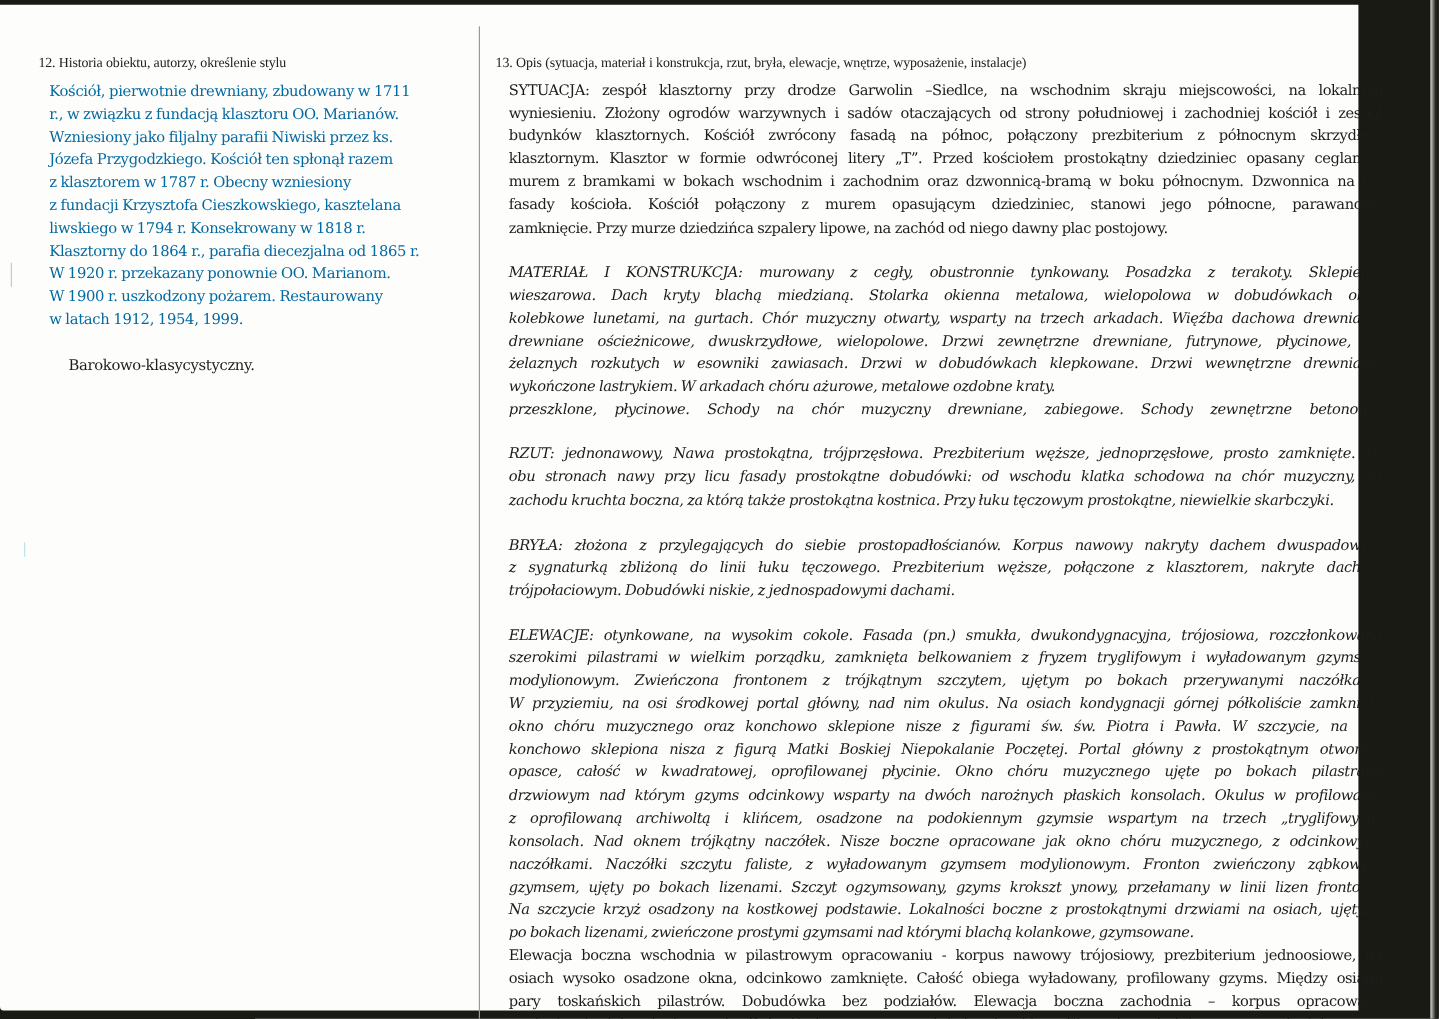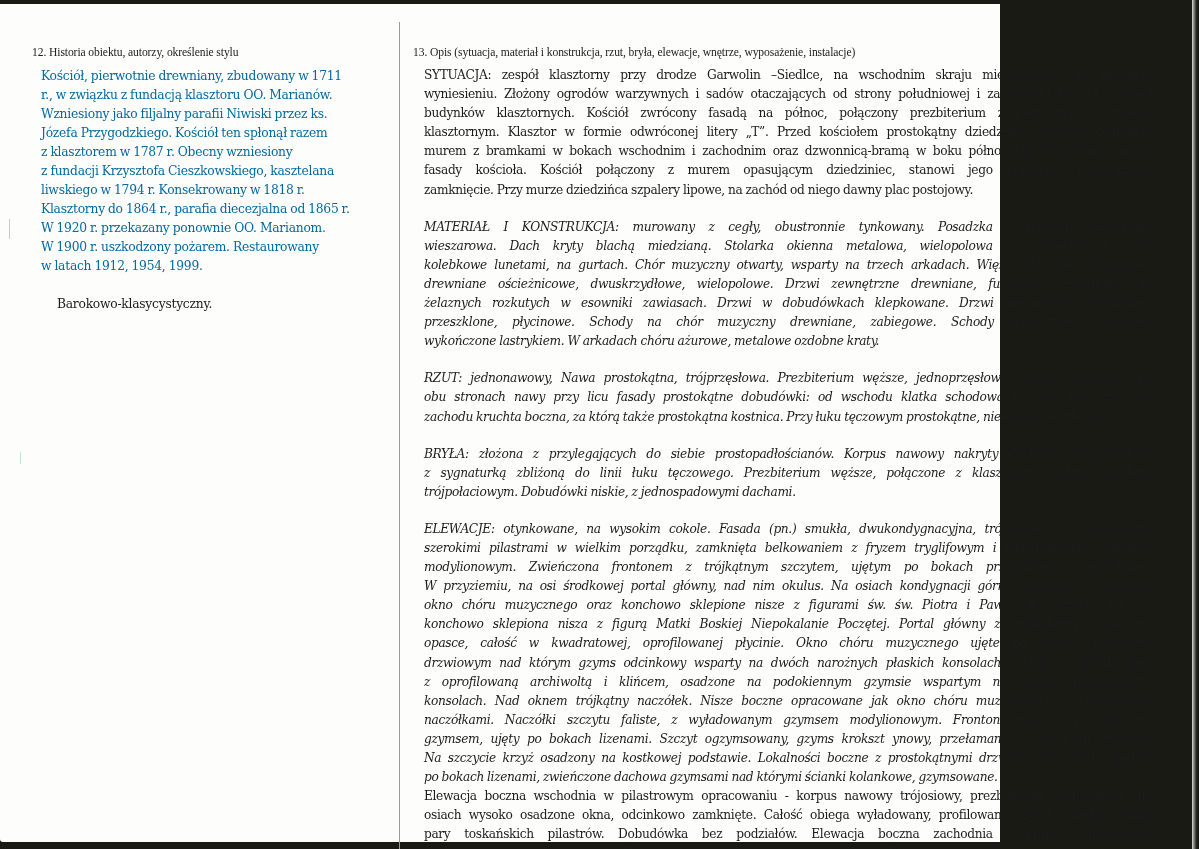--- a/index.html
+++ b/index.html
@@ -11,21 +11,21 @@
     height: 849px;
     background: #1a1a14;
     position: relative;
     overflow: hidden;
     font-family: "DejaVu Serif", "Liberation Serif", serif;
   }
   .sheet {
     position: absolute;
     left: 0;
     top: 4px;
-    width: 1000px;
+    width: 1132px;
     height: 838px;
     background: #fdfdfc;
     border-bottom-left-radius: 3px;
   }
   .right-edge {
     position: absolute;
     right: 0;
     top: 0;
     width: 7px;
     height: 849px;
@@ -142,22 +142,22 @@
         <span class="line">fasady kościoła. Kościół połączony z murem opasującym dziedziniec, stanowi jego północne, parawanowe</span>
         <span class="line last">zamknięcie. Przy murze dziedzińca szpalery lipowe, na zachód od niego dawny plac postojowy.</span>
       </p>
 
       <p class="desc-para gap">
         <span class="line">MATERIAŁ I KONSTRUKCJA: murowany z cegły, obustronnie tynkowany. Posadzka z terakoty. Sklepienia</span>
         <span class="line">wieszarowa. Dach kryty blachą miedzianą. Stolarka okienna metalowa, wielopolowa w dobudówkach okna</span>
         <span class="line">kolebkowe lunetami, na gurtach. Chór muzyczny otwarty, wsparty na trzech arkadach. Więźba dachowa drewniana,</span>
         <span class="line">drewniane ościeżnicowe, dwuskrzydłowe, wielopolowe. Drzwi zewnętrzne drewniane, futrynowe, płycinowe, na</span>
         <span class="line">żelaznych rozkutych w esowniki zawiasach. Drzwi w dobudówkach klepkowane. Drzwi wewnętrzne drewniane,</span>
+        <span class="line last">wykończone lastrykiem.  W arkadach chóru ażurowe, metalowe ozdobne kraty.</span>
         <span class="line">przeszklone, płycinowe. Schody na chór muzyczny drewniane, zabiegowe. Schody zewnętrzne betonowe,</span>
-        <span class="line last">wykończone lastrykiem.  W arkadach chóru ażurowe, metalowe ozdobne kraty.</span>
       </p>
 
       <p class="desc-para gap">
         <span class="line">RZUT: jednonawowy, Nawa prostokątna, trójprzęsłowa. Prezbiterium węższe, jednoprzęsłowe, prosto zamknięte. Po</span>
         <span class="line">obu stronach nawy przy licu fasady prostokątne dobudówki: od wschodu klatka schodowa na chór muzyczny, od</span>
         <span class="line last">zachodu kruchta boczna, za którą także prostokątna kostnica. Przy łuku tęczowym prostokątne, niewielkie skarbczyki.</span>
       </p>
 
       <p class="desc-para gap">
         <span class="line">BRYŁA: złożona z przylegających do siebie prostopadłościanów. Korpus nawowy nakryty  dachem dwuspadowym</span>
@@ -172,21 +172,21 @@
         <span class="line">W przyziemiu, na osi środkowej portal główny, nad nim okulus. Na osiach kondygnacji górnej półkoliście zamknięte</span>
         <span class="line">okno chóru muzycznego oraz konchowo sklepione nisze z figurami św. św. Piotra i Pawła.  W szczycie, na osi,</span>
         <span class="line">konchowo sklepiona nisza z figurą Matki Boskiej Niepokalanie Poczętej. Portal główny z prostokątnym otworem</span>
         <span class="line">opasce, całość w kwadratowej, oprofilowanej płycinie. Okno chóru muzycznego ujęte po bokach pilastrami</span>
         <span class="line">drzwiowym nad którym gzyms odcinkowy wsparty na dwóch narożnych płaskich konsolach. Okulus w  profilowanej</span>
         <span class="line">z oprofilowaną archiwoltą i klińcem, osadzone na podokiennym gzymsie wspartym na trzech „tryglifowych”</span>
         <span class="line">konsolach. Nad oknem trójkątny naczółek. Nisze boczne opracowane jak okno chóru muzycznego, z odcinkowymi</span>
         <span class="line">naczółkami. Naczółki szczytu faliste, z wyładowanym gzymsem modylionowym. Fronton zwieńczony ząbkowym</span>
         <span class="line">gzymsem,  ujęty po bokach lizenami. Szczyt ogzymsowany, gzyms  krokszt ynowy, przełamany w linii lizen frontonu.</span>
         <span class="line">Na szczycie krzyż osadzony na kostkowej podstawie. Lokalności boczne z prostokątnymi drzwiami na osiach, ujętymi</span>
-        <span class="line last">po bokach lizenami, zwieńczone dachowa gzymsami nad którymi ścianki kolankowe, gzymsowane.</span>
+        <span class="line last">po bokach lizenami, zwieńczone prostymi gzymsami nad którymi blachą kolankowe, gzymsowane.</span>
       </p>
 
       <p class="desc-para">
         <span class="line">Elewacja boczna wschodnia w pilastrowym opracowaniu -  korpus nawowy trójosiowy, prezbiterium jednoosiowe, na</span>
         <span class="line">osiach wysoko osadzone okna, odcinkowo zamknięte. Całość obiega wyładowany, profilowany gzyms. Między osiami</span>
         <span class="line">pary toskańskich pilastrów. Dobudówka bez podziałów. Elewacja boczna zachodnia – korpus opracowany</span>
         <span class="line">analogicznie jak od str. wsch. Dobudówka z parą prostokątnych okien. Elewacja południowa – przysłonięta przez</span>
 
       </p>
 

